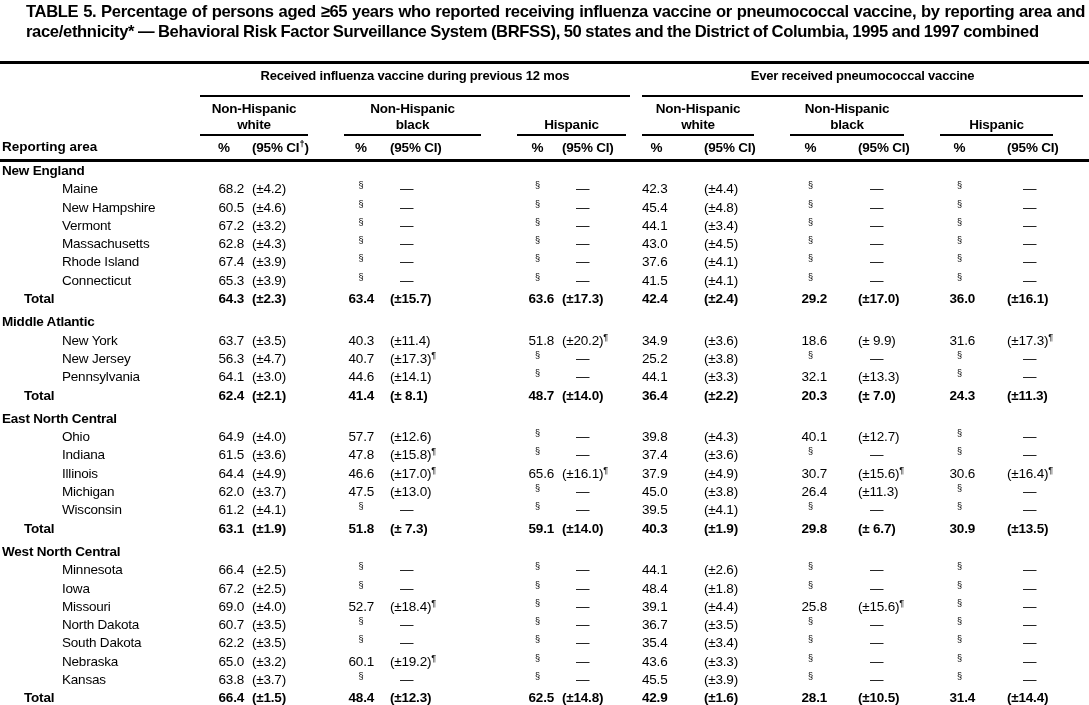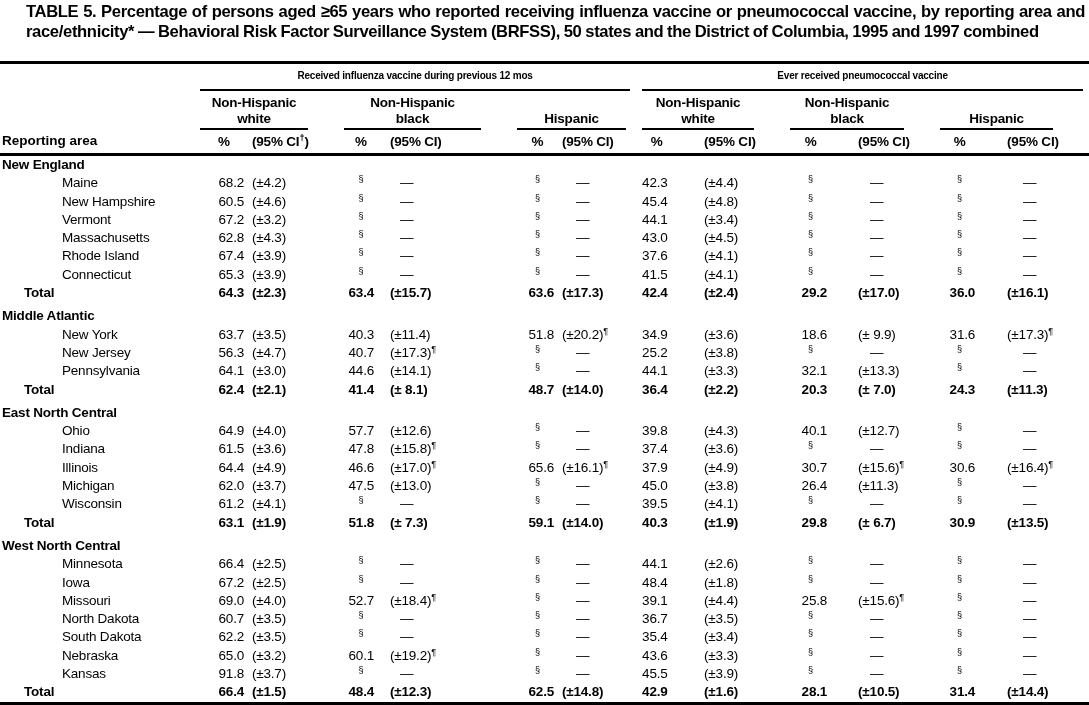--- a/index.html
+++ b/index.html
@@ -41,22 +41,22 @@
   thead th { font-weight: bold; padding: 0; font-size: 13.5px; }
   th.rep-head {
     text-align: left; vertical-align: bottom;
     padding: 0 0 5px 2px; font-size: 13.5px;
     border-bottom: 3px solid #000;
     margin-top: 12px;
   }
   th.group { vertical-align: bottom; }
   th.group .gline {
     border-bottom: 2.5px solid #000;
-    padding: 3px 0 4px 0;
-    line-height: 18px; font-size: 10px;
+    padding: 3px 0 10px 0;
+    line-height: 18px; font-size: 13px;
     letter-spacing: -0.2px;
   }
   th.group.g-pn .gline { margin-right: 6px; }
   th.subgroup { vertical-align: bottom; }
   th.subgroup .uline {
     border-bottom: 2.5px solid #000;
     white-space: pre-line;
     line-height: 15.5px;
     padding: 4px 0 2px 0;
     margin-right: 36px;
@@ -548,21 +548,21 @@
         <td></td>
         <td class="pct c6">43.6</td>
         <td class="ci c7">(±3.3)</td>
         <td class="pct c8 suppressed"><sup>§</sup></td>
         <td class="ci c9 dash">—</td>
         <td class="pct c10 suppressed"><sup>§</sup></td>
         <td class="ci c11 dash">—</td>
       </tr>
       <tr>
         <td class="area indent">Kansas</td>
-        <td class="pct c0">91.8</td>
+        <td class="pct c0">63.8</td>
         <td class="ci c1">(±3.7)</td>
         <td class="pct c2 suppressed"><sup>§</sup></td>
         <td class="ci c3 dash">—</td>
         <td class="pct c4 suppressed"><sup>§</sup></td>
         <td class="ci c5 dash">—</td>
         <td></td>
         <td class="pct c6">45.5</td>
         <td class="ci c7">(±3.9)</td>
         <td class="pct c8 suppressed"><sup>§</sup></td>
         <td class="ci c9 dash">—</td>

